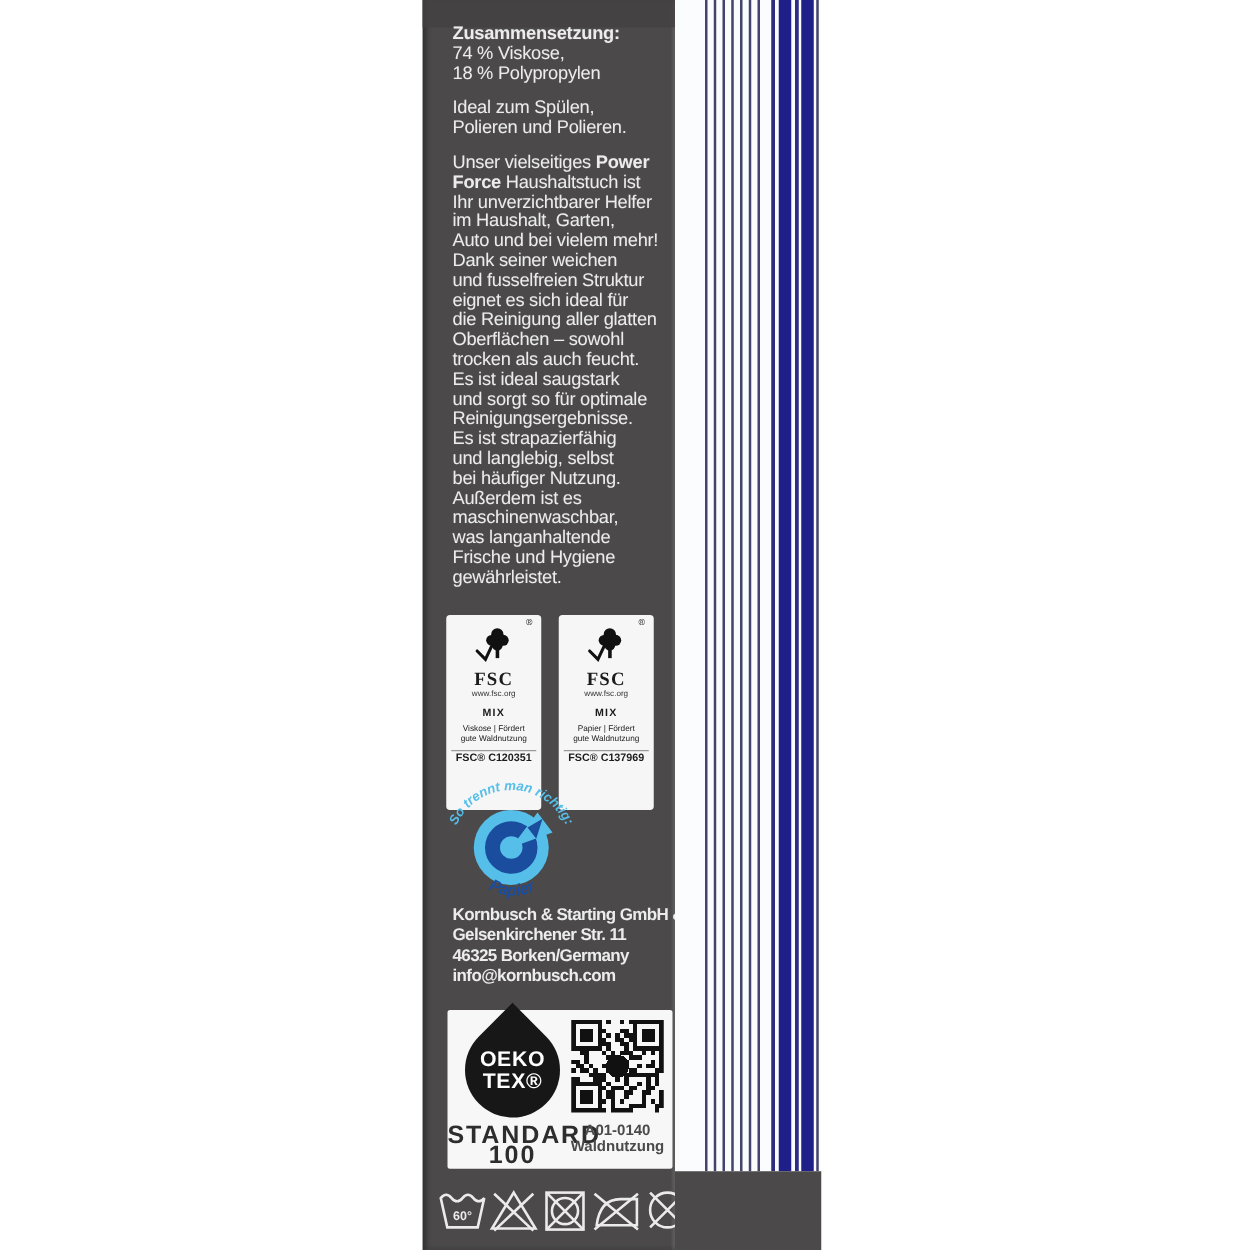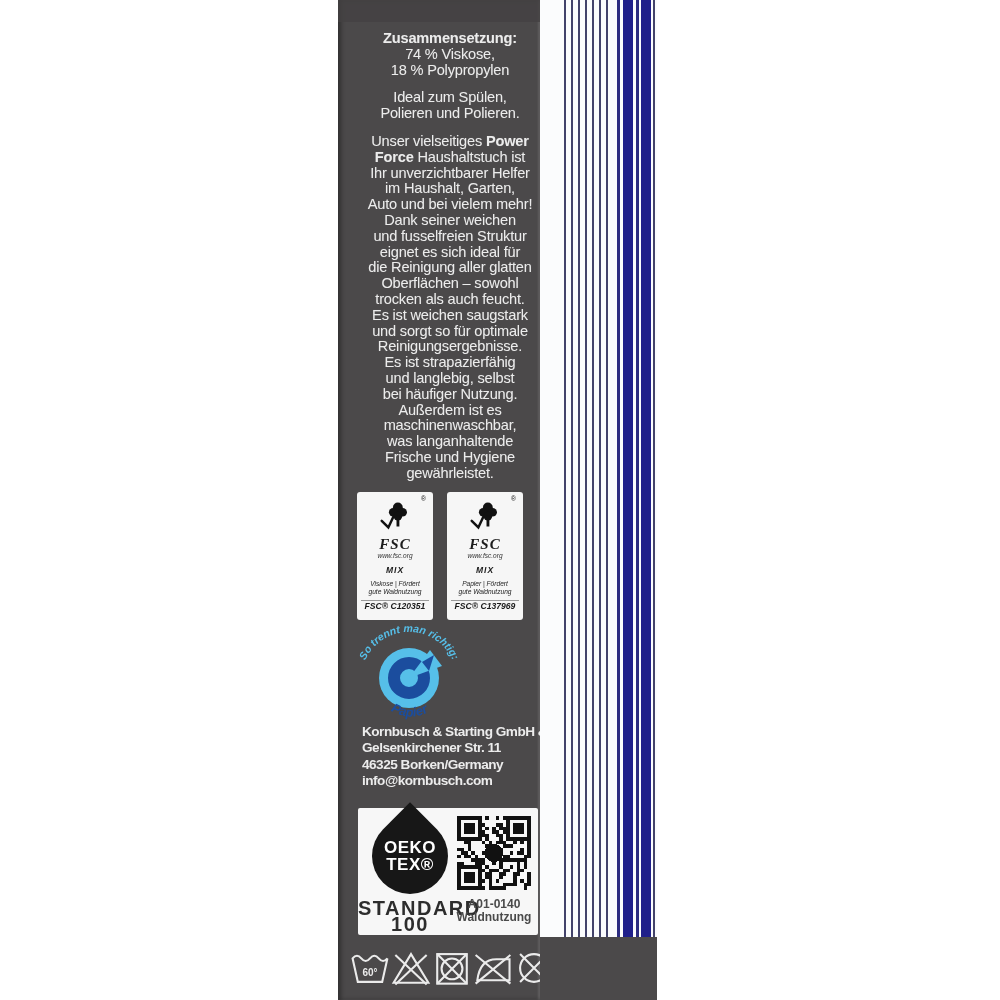--- a/index.html
+++ b/index.html
@@ -5,29 +5,29 @@
   html,body{margin:0;padding:0;background:#fff;}
   .stage{position:relative;width:1000px;height:1000px;background:#ffffff;overflow:hidden;
          font-family:"Liberation Sans", sans-serif;}
   .package{position:absolute;left:338px;top:0;width:319px;height:1000px;}
   .panel{position:absolute;left:0;top:0;width:202px;height:1000px;background:#4b494a;
          box-shadow:inset 3px 0 4px rgba(0,0,0,.35), inset -2px 0 2px rgba(255,255,255,.12);}
   .panel-top-band{position:absolute;left:0;top:0;width:100%;height:22px;background:#434142;opacity:.8;}
   .cloth{position:absolute;left:202px;top:0;width:117px;height:937px;background:#fbfcfd;}
   .bottom-band{position:absolute;left:202px;top:937px;width:117px;height:63px;background:#4b494a;}
   .stripe{position:absolute;top:0;height:100%;}
-  .text-col{position:absolute;left:24px;top:31px;width:176px;color:#ececec;
+  .text-col{position:absolute;left:24px;top:20px;width:176px;color:#ececec;
             font-size:14.6px;line-height:15.8px;letter-spacing:-.2px;
-            text-shadow:0 0 1px rgba(255,255,255,.18);text-align:center;}
+            text-shadow:0 0 1px rgba(255,255,255,.18);}
   .text-col .blk{margin-bottom:12px;}
   .text-col div{white-space:nowrap;}
   .ttl{font-weight:bold;}
   
-  .fsc{position:absolute;top:492px;width:76px;height:128px;background:#f6f6f6;border-radius:3px;
-       color:#1b1b1b;text-align:center;overflow:hidden;font-style:italic;}
+  .fsc{position:absolute;top:492px;width:76px;height:156px;background:#f6f6f6;border-radius:3px;
+       color:#1b1b1b;text-align:center;overflow:hidden;}
   .fsc .reg{position:absolute;top:3px;right:7px;font-size:7px;}
   .fsc svg.tree{display:block;margin:5px auto 0;}
   .fsc .brand{font-family:"Liberation Serif", serif;font-weight:bold;font-size:15px;line-height:14px;letter-spacing:1px;}
   .fsc .url{font-size:6.5px;color:#333;margin-top:1px;}
   .fsc .mix{font-size:8.5px;font-weight:bold;letter-spacing:1px;margin-top:6px;}
   .fsc .mat{font-size:6.6px;line-height:8px;margin-top:5px;}
   .fsc .lic{font-size:8.6px;font-weight:bold;margin:4px 4px 0;padding-top:0;border-top:1px solid #9a9a9a;}
   
   .recycle{position:absolute;left:12px;top:624px;}
   
@@ -77,21 +77,21 @@
           <div>
               <div>Ihr unverzichtbarer Helfer</div>
               <div>im Haushalt, Garten,</div>
               <div>Auto und bei vielem mehr!</div>
               <div>Dank seiner weichen</div>
               <div>und fusselfreien Struktur</div>
               <div>eignet es sich ideal für</div>
               <div>die Reinigung aller glatten</div>
               <div>Oberflächen – sowohl</div>
               <div>trocken als auch feucht.</div>
-              <div>Es ist weichen saugstark</div>
+              <div>Es ist ideal saugstark</div>
               <div>und sorgt so für optimale</div>
               <div>Reinigungsergebnisse.</div>
               <div>Es ist strapazierfähig</div>
               <div>und langlebig, selbst</div>
               <div>bei häufiger Nutzung.</div>
               <div>Außerdem ist es</div>
               <div>maschinenwaschbar,</div>
               <div>was langanhaltende</div>
               <div>Frische und Hygiene</div>
               <div>gewährleistet.</div>

